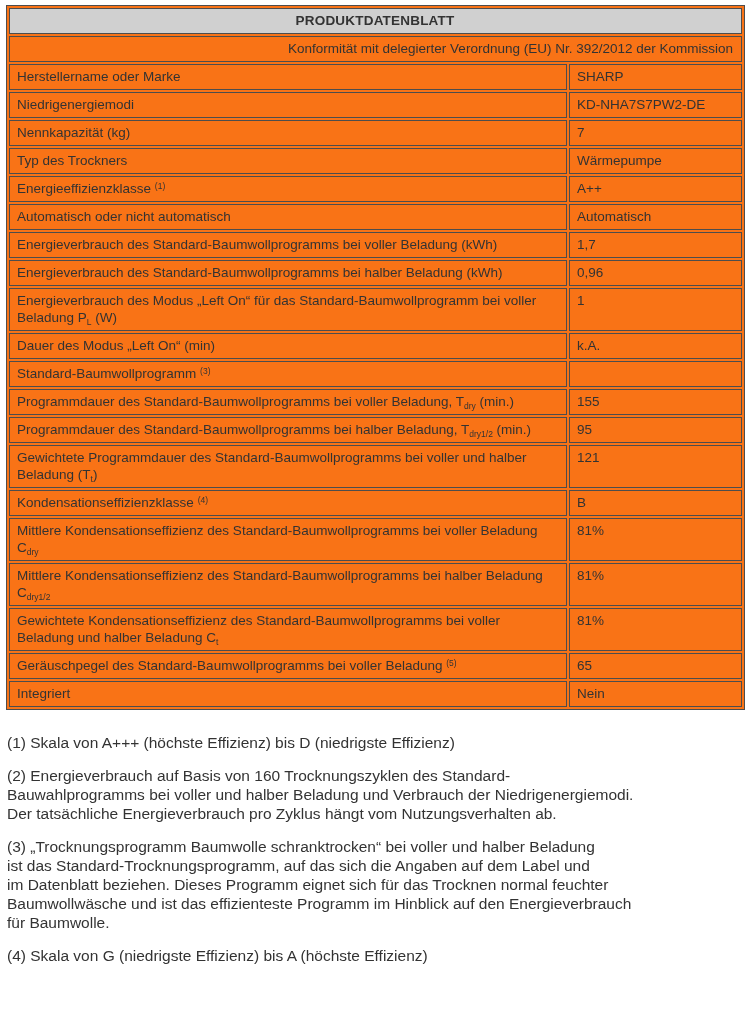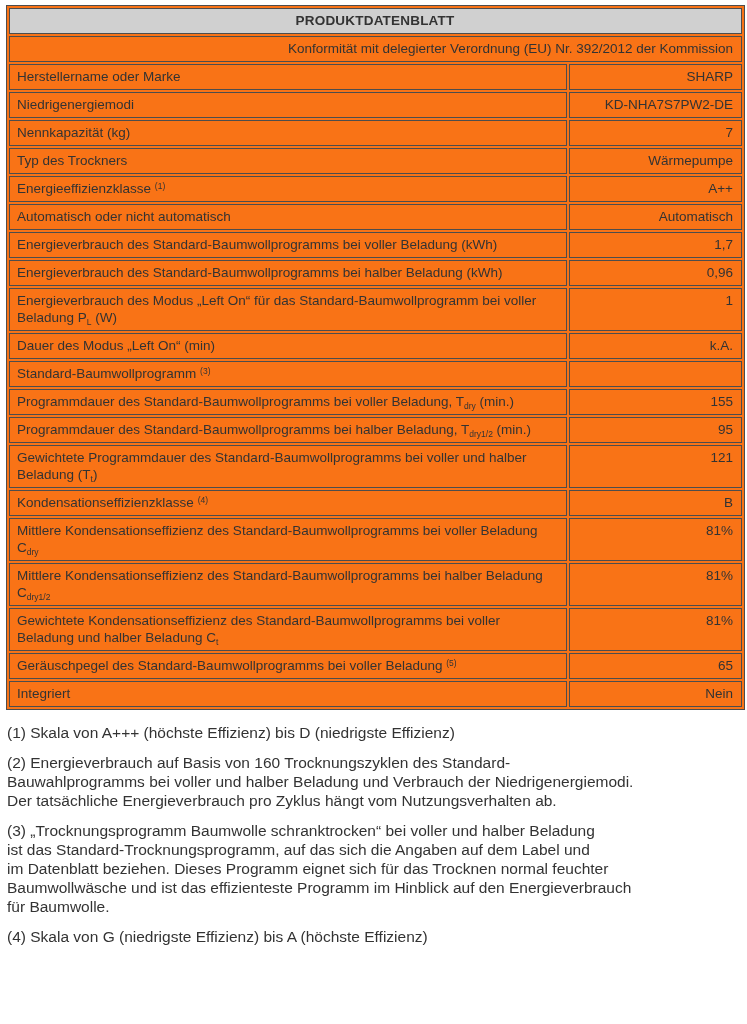--- a/index.html
+++ b/index.html
@@ -43,21 +43,21 @@
     padding: 3px 8px;
     letter-spacing: 0.2px;
   }
   td.subtitle-cell {
     text-align: right;
     padding: 9px 8px 17px 8px;
   }
   col.c-label { width: 558px; }
   col.c-value { width: 173px; }
   td.value-cell {
-    text-align: right;
+    text-align: left;
     padding-left: 4px;
     padding-right: 4px;
     margin-left: 32px;
   }
   sub {
     font-size: 8.5px;
     line-height: 0;
     vertical-align: baseline;
     position: relative;
     top: 3px;
@@ -68,21 +68,21 @@
     vertical-align: baseline;
     position: relative;
     top: -4px;
   }
   .footnotes {
     padding: 9px 1px 0 1px;
   }
   .footnote {
     font-size: 15.5px;
     line-height: 19px;
-    margin: 4px 0 11px 0;
+    margin: 14px 0 11px 0;
     white-space: pre-line;
     color: var(--text);
   }
 </style>
 </head>
 <body>
 
 <div class="page">
 
   <table class="datasheet">

